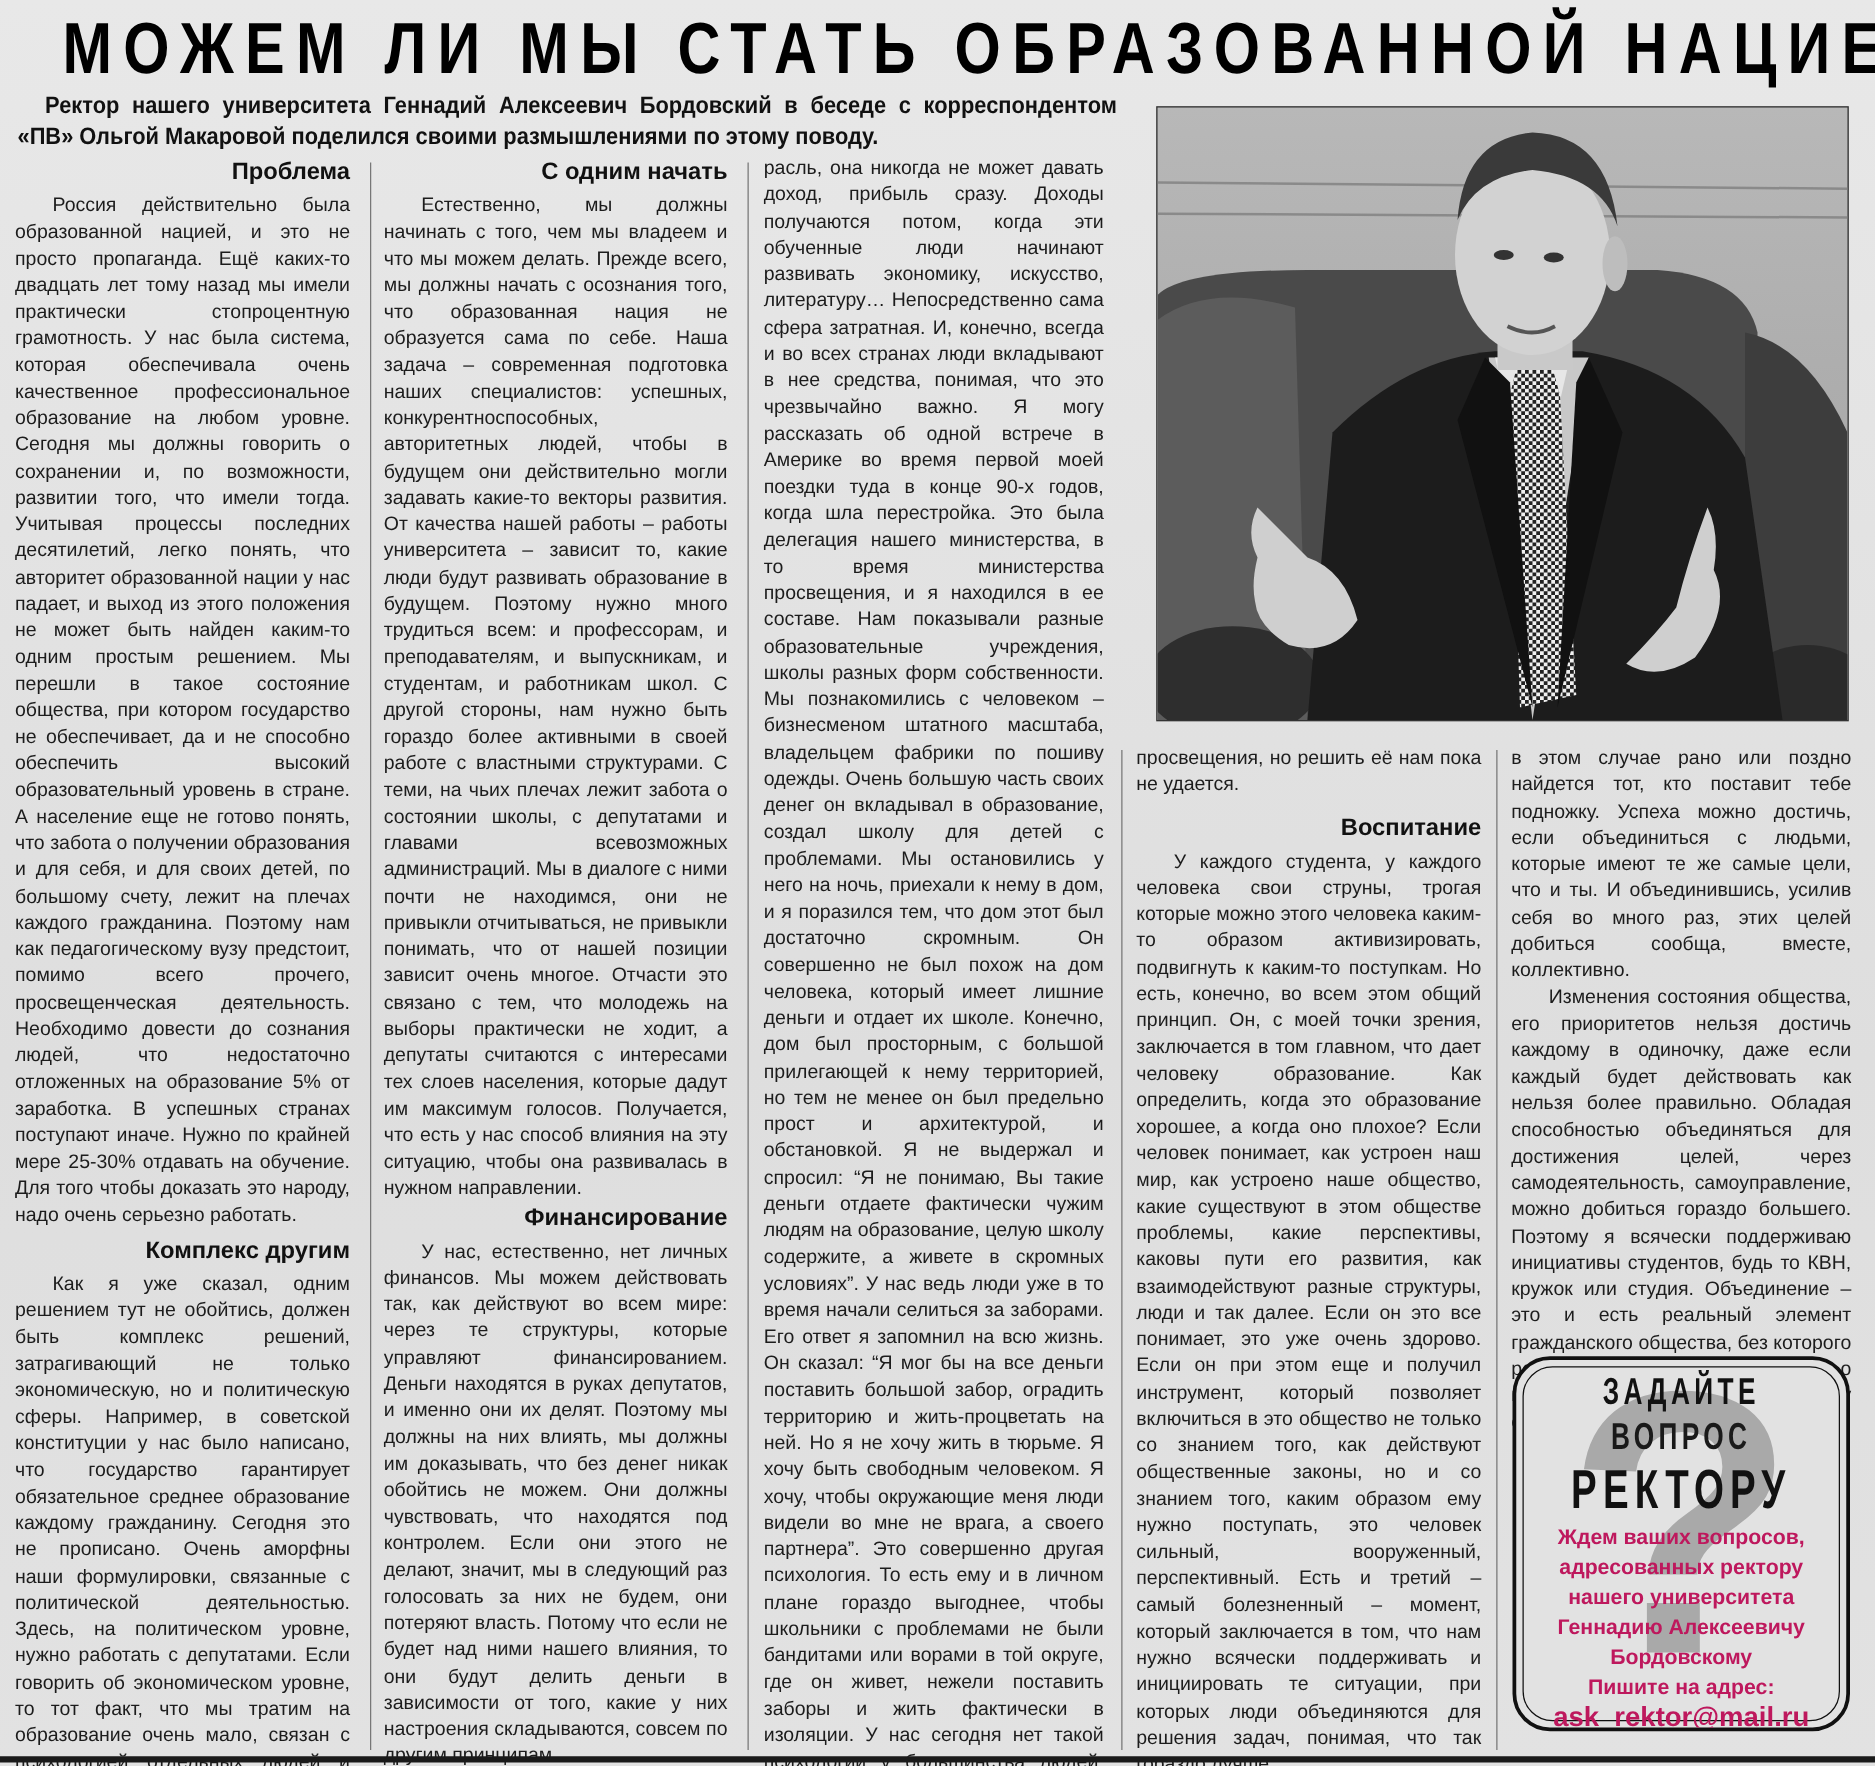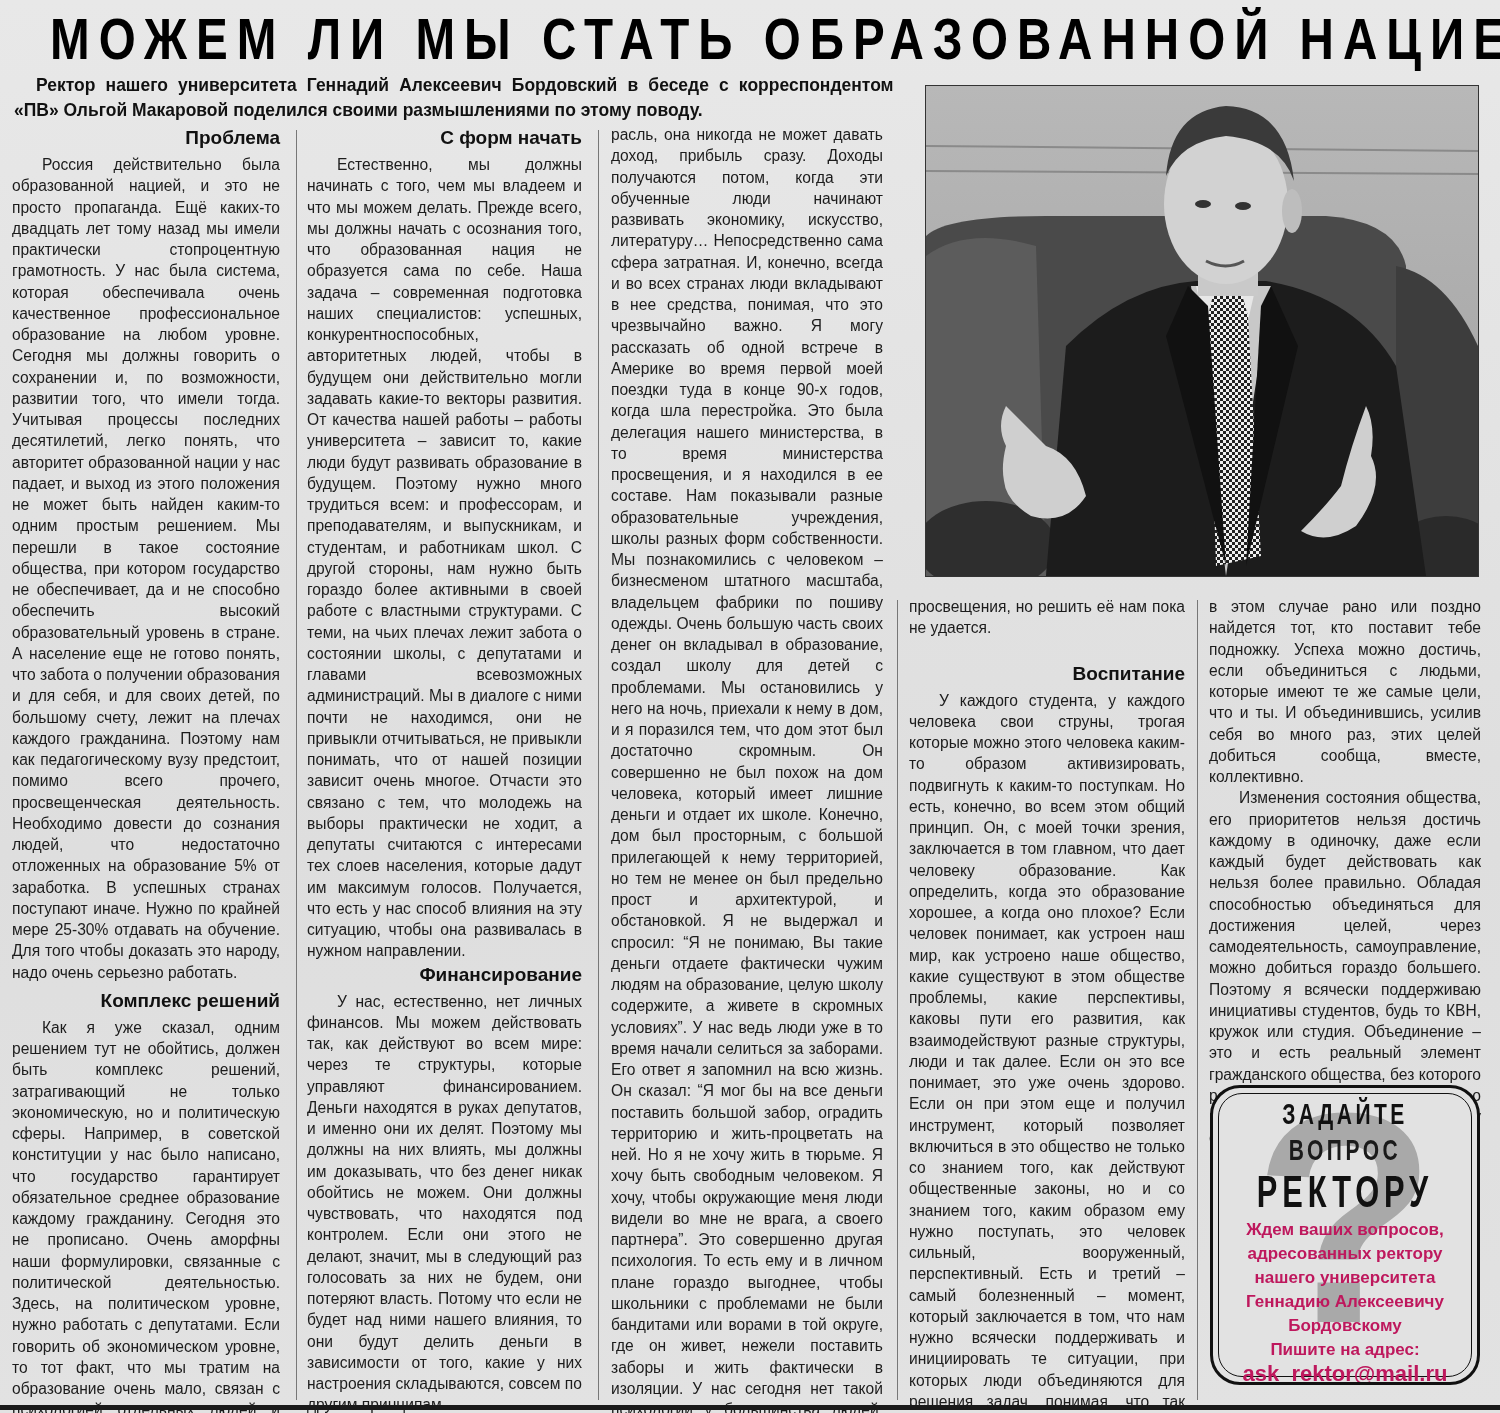--- a/index.html
+++ b/index.html
@@ -74,26 +74,26 @@
 
 <div class="page">
 
   <div class="title">МОЖЕМ ЛИ МЫ СТАТЬ ОБРАЗОВАННОЙ НАЦИЕЙ?</div>
 
   <div class="lead">Ректор нашего университета Геннадий Алексеевич Бордовский в беседе с корреспондентом «ПВ» Ольгой Макаровой поделился своими размышлениями по этому поводу.</div>
 
   <div class="col" id="col1">
     <h2>Проблема</h2>
     <p>Россия действительно была образованной нацией, и это не просто пропаганда. Ещё каких-то двадцать лет тому назад мы имели практически стопроцентную грамотность. У нас была система, которая обеспечивала очень качественное профессиональное образование на любом уровне. Сегодня мы должны говорить о сохранении и, по возможности, развитии того, что имели тогда. Учитывая процессы последних десятилетий, легко понять, что авторитет образованной нации у нас падает, и выход из этого положения не может быть найден каким-то одним простым решением. Мы перешли в такое состояние общества, при котором государство не обеспечивает, да и не способно обеспечить высокий образовательный уровень в стране. А население еще не готово понять, что забота о получении образования и для себя, и для своих детей, по большому счету, лежит на плечах каждого гражданина. Поэтому нам как педагогическому вузу предстоит, помимо всего прочего, просвещенческая деятельность. Необходимо довести до сознания людей, что недостаточно отложенных на образование 5% от заработка. В успешных странах поступают иначе. Нужно по крайней мере 25-30% отдавать на обучение. Для того чтобы доказать это народу, надо очень серьезно работать.</p>
-    <h2 style="margin-top:6px">Комплекс решений</h2>
+    <h2 style="margin-top:6px">Комплекс другим</h2>
     <p>Как я уже сказал, одним решением тут не обойтись, должен быть комплекс решений, затрагивающий не только экономическую, но и политическую сферы. Например, в советской конституции у нас было написано, что государство гарантирует обязательное среднее образование каждому гражданину. Сегодня это не прописано. Очень аморфны наши формулировки, связанные с политической деятельностью. Здесь, на политическом уровне, нужно работать с депутатами. Если говорить об экономическом уровне, то тот факт, что мы тратим на образование очень мало, связан с психологией отдельных людей и целых семей, для которых образование не является приоритетом. Это многокритериальная задача, которую сложно решить.</p>
   </div>
 
   <div class="col" id="col2">
-    <h2>С форм начать</h2>
+    <h2>С одним начать</h2>
     <p>Естественно, мы должны начинать с того, чем мы владеем и что мы можем делать. Прежде всего, мы должны начать с осознания того, что образованная нация не образуется сама по себе. Наша задача – современная подготовка наших специалистов: успешных, конкурентноспособных, авторитетных людей, чтобы в будущем они действительно могли задавать какие-то векторы развития. От качества нашей работы – работы университета – зависит то, какие люди будут развивать образование в будущем. Поэтому нужно много трудиться всем: и профессорам, и преподавателям, и выпускникам, и студентам, и работникам школ. С другой стороны, нам нужно быть гораздо более активными в своей работе с властными структурами. С теми, на чьих плечах лежит забота о состоянии школы, с депутатами и главами всевозможных администраций. Мы в диалоге с ними почти не находимся, они не привыкли отчитываться, не привыкли понимать, что от нашей позиции зависит очень многое. Отчасти это связано с тем, что молодежь на выборы практически не ходит, а депутаты считаются с интересами тех слоев населения, которые дадут им максимум голосов. Получается, что есть у нас способ влияния на эту ситуацию, чтобы она развивалась в нужном направлении.</p>
     <h2 style="margin-top:1px">Финансирование</h2>
     <p>У нас, естественно, нет личных финансов. Мы можем действовать так, как действуют во всем мире: через те структуры, которые управляют финансированием. Деньги находятся в руках депутатов, и именно они их делят. Поэтому мы должны на них влиять, мы должны им доказывать, что без денег никак обойтись не можем. Они должны чувствовать, что находятся под контролем. Если они этого не делают, значит, мы в следующий раз голосовать за них не будем, они потеряют власть. Потому что если не будет над ними нашего влияния, то они будут делить деньги в зависимости от того, какие у них настроения складываются, совсем по другим принципам.</p>
 
   </div>
 
   <div class="col" id="col3">
     <p class="cont">расль, она никогда не может давать доход, прибыль сразу. Доходы получаются потом, когда эти обученные люди начинают развивать экономику, искусство, литературу… Непосредственно сама сфера затратная. И, конечно, всегда и во всех странах люди вкладывают в нее средства, понимая, что это чрезвычайно важно. Я могу рассказать об одной встрече в Америке во время первой моей поездки туда в конце 90-х годов, когда шла перестройка. Это была делегация нашего министерства, в то время министерства просвещения, и я находился в ее составе. Нам показывали разные образовательные учреждения, школы разных форм собственности. Мы познакомились с человеком – бизнесменом штатного масштаба, владельцем фабрики по пошиву одежды. Очень большую часть своих денег он вкладывал в образование, создал школу для детей с проблемами. Мы остановились у него на ночь, приехали к нему в дом, и я поразился тем, что дом этот был достаточно скромным. Он совершенно не был похож на дом человека, который имеет лишние деньги и отдает их школе. Конечно, дом был просторным, с большой прилегающей к нему территорией, но тем не менее он был предельно прост и архитектурой, и обстановкой. Я не выдержал и спросил: “Я не понимаю, Вы такие деньги отдаете фактически чужим людям на образование, целую школу содержите, а живете в скромных условиях”. У нас ведь люди уже в то время начали селиться за заборами. Его ответ я запомнил на всю жизнь. Он сказал: “Я мог бы на все деньги поставить большой забор, оградить территорию и жить-процветать на ней. Но я не хочу жить в тюрьме. Я хочу быть свободным человеком. Я хочу, чтобы окружающие меня люди видели во мне не врага, а своего партнера”. Это совершенно другая психология. То есть ему и в личном плане гораздо выгоднее, чтобы школьники с проблемами не были бандитами или ворами в той округе, где он живет, нежели поставить заборы и жить фактически в изоляции. У нас сегодня нет такой психологии у большинства людей, они продолжают отгораживаться заборами, не понимая, что все равно навеки не отгородишься. Так что проблема меценатства сегодня – это и проблема</p>
   </div>
 
@@ -139,21 +139,21 @@
       <ellipse cx="317" cy="120" rx="8" ry="4" fill="#333"></ellipse>
       <path d="M280 175 Q300 185 318 175" stroke="#555" stroke-width="3" fill="none"></path>
 
       <path d="M80 320 Q100 340 120 360 Q150 370 160 410 Q140 440 105 430 Q80 415 78 395 Q75 380 80 360 Q70 340 80 320 Z" fill="#cfcfcf"></path>
       <path d="M440 320 Q450 340 445 370 Q460 400 430 440 Q400 460 375 445 Q400 420 415 400 Q425 360 440 320 Z" fill="#cfcfcf"></path>
     </svg>
   </div>
 
   <div class="col" id="col4">
     <p class="cont">просвещения, но решить её нам пока не удается.</p>
-    <h2 style="margin-top:23px">Воспитание</h2>
+    <h2 style="margin-top:12px">Воспитание</h2>
     <p>У каждого студента, у каждого человека свои струны, трогая которые можно этого человека каким-то образом активизировать, подвигнуть к каким-то поступкам. Но есть, конечно, во всем этом общий принцип. Он, с моей точки зрения, заключается в том главном, что дает человеку образование. Как определить, когда это образование хорошее, а когда оно плохое? Если человек понимает, как устроен наш мир, как устроено наше общество, какие существуют в этом обществе проблемы, какие перспективы, каковы пути его развития, как взаимодействуют разные структуры, люди и так далее. Если он это все понимает, это уже очень здорово. Если он при этом еще и получил инструмент, который позволяет включиться в это общество не только со знанием того, как действуют общественные законы, но и со знанием того, каким образом ему нужно поступать, это человек сильный, вооруженный, перспективный. Есть и третий – самый болезненный – момент, который заключается в том, что нам нужно всячески поддерживать и инициировать те ситуации, при которых люди объединяются для решения задач, понимая, что так гораздо лучше.</p>
 
   </div>
 
   <div class="col" id="col5">
     <p class="cont">в этом случае рано или поздно найдется тот, кто поставит тебе подножку. Успеха можно достичь, если объединиться с людьми, которые имеют те же самые цели, что и ты. И объединившись, усилив себя во много раз, этих целей добиться сообща, вместе, коллективно.</p>
     <p>Изменения состояния общества, его приоритетов нельзя достичь каждому в одиночку, даже если каждый будет действовать как нельзя более правильно. Обладая способностью объединяться для достижения целей, через самодеятельность, самоуправление, можно добиться гораздо большего. Поэтому я всячески поддерживаю инициативы студентов, будь то КВН, кружок или студия. Объединение – это и есть реальный элемент гражданского общества, без которого решение всех тех вопросов, о которых мы говорим, по большому счету, невозможно.</p>
   </div>
 
   <div class="askbox">

